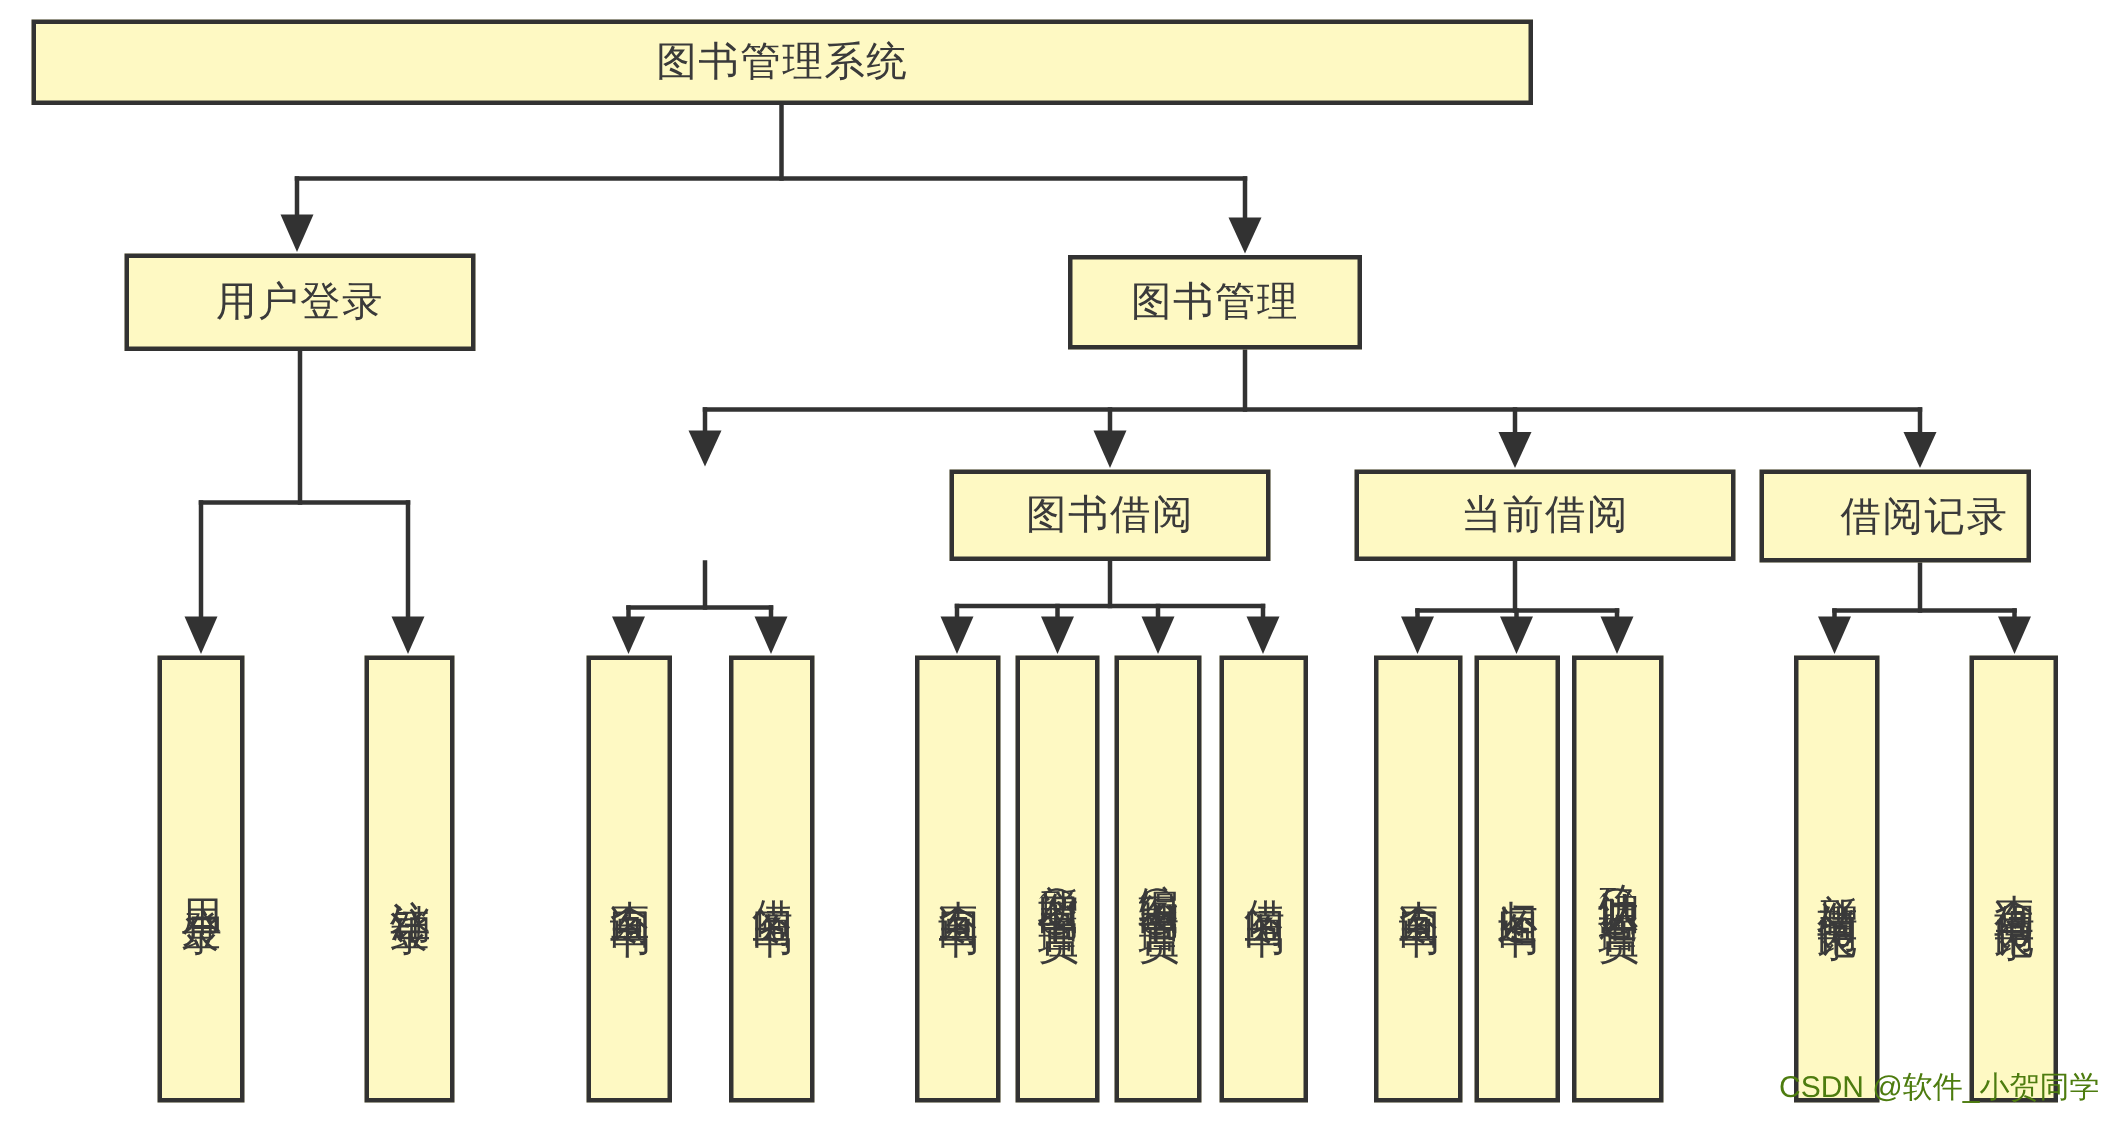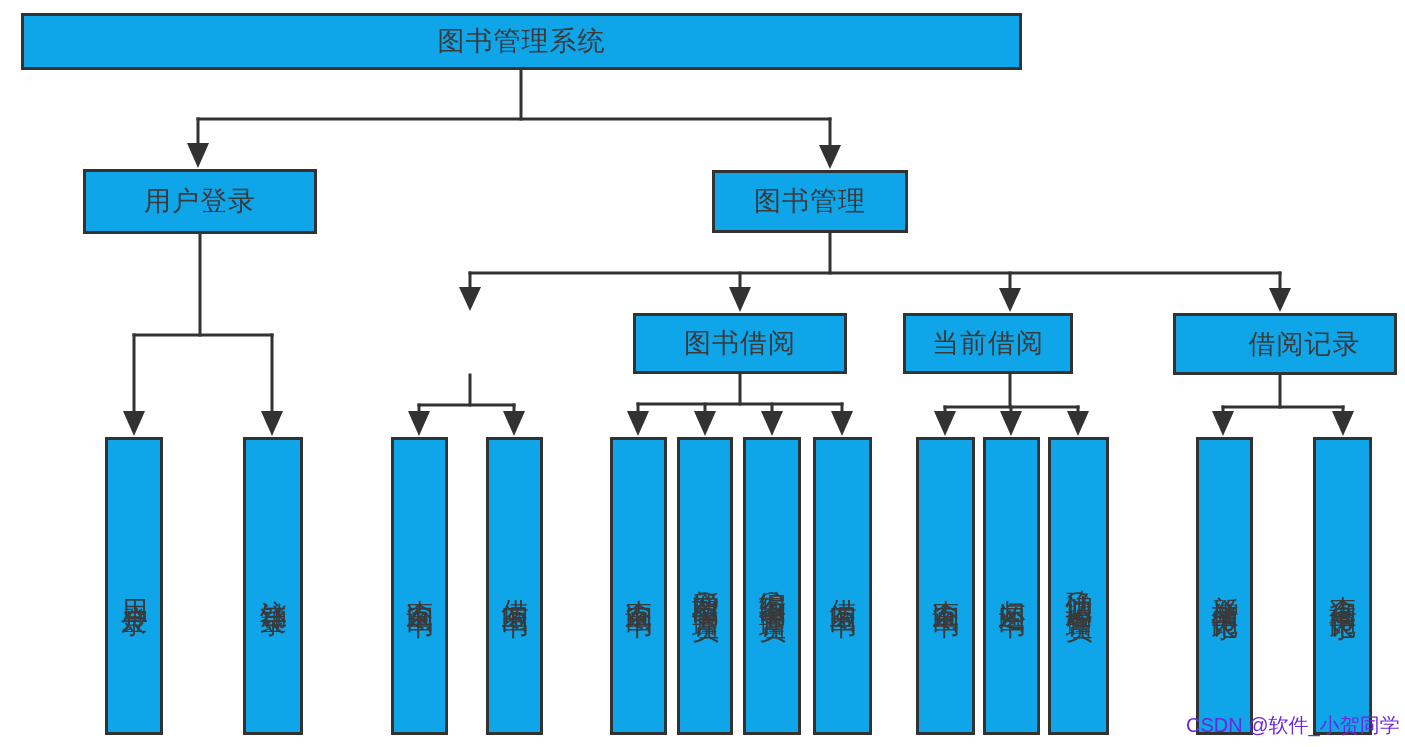--- a/index.html
+++ b/index.html
@@ -8,61 +8,61 @@
     width:1405px;height:747px;
     background:#ffffff;
     font-family:"Liberation Sans", sans-serif;
     overflow:hidden;
   }
   svg.connectors{position:absolute;left:0;top:0;z-index:1;}
   .box{
     position:absolute;
     box-sizing:border-box;
     border:3px solid #323232;
-    background:#0ea5e9;
+    background:#fef9c3;
     display:flex;align-items:center;justify-content:center;
     color:#3a3a3a;
     font-size:27px;
     letter-spacing:1px;
     z-index:2;
     line-height:1;
   }
   .vbox{
     writing-mode:vertical-rl;
     text-orientation:mixed;
     letter-spacing:4px;
     top:437px;height:298px;
   }
   
   .b-root   {left:21px;  top:13px;  width:1001px;height:57px;}
   .b-user   {left:83px;  top:169px; width:234px; height:65px;}
   .b-mgmt   {left:712px; top:170px; width:196px; height:63px;}
   .b-new    {left:363px; top:312px; width:215px; height:63px;}
   .b-borrow {left:633px; top:313px; width:214px; height:61px;}
-  .b-current{left:903px; top:313px; width:170px; height:61px;}
-  .b-records{left:1173px;top:313px; width:224px; height:62px;padding-left:39px;}
+  .b-current{left:903px; top:313px; width:254px; height:61px;}
+  .b-records{left:1173px;top:313px; width:181px; height:62px;padding-left:39px;}
   
   .v1 {left:105px; width:58px;}
   .v2 {left:243px; width:60px;}
   .v3 {left:391px; width:57px;}
   .v4 {left:486px; width:57px;}
   .v5 {left:610px; width:57px;}
   .v6 {left:677px; width:56px;}
   .v7 {left:743px; width:58px;}
   .v8 {left:813px; width:59px;}
   .v9 {left:916px; width:59px;}
   .v10{left:983px; width:57px;}
   .v11{left:1048px;width:61px;}
   .v12{left:1196px;width:57px;}
   .v13{left:1313px;width:59px;}
   .watermark{
     position:absolute;
     left:1186px;top:713px;
     font-size:20px;
-    color:#6d28d9;
+    color:#4d7c0f;
     white-space:nowrap;
     z-index:5;
     line-height:1.2;
   }
 </style>
 </head>
 <body>
 
 <div class="canvas">
 

